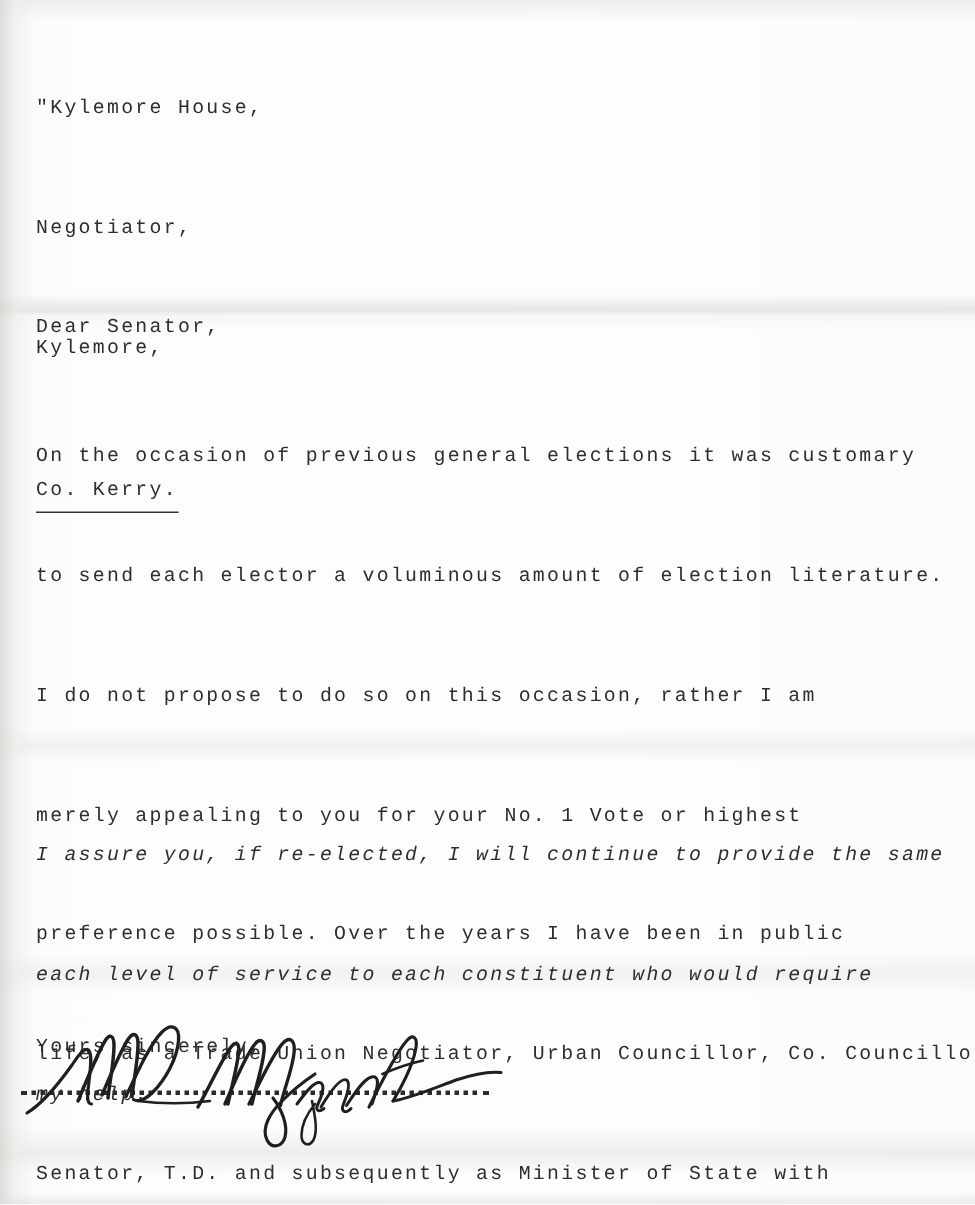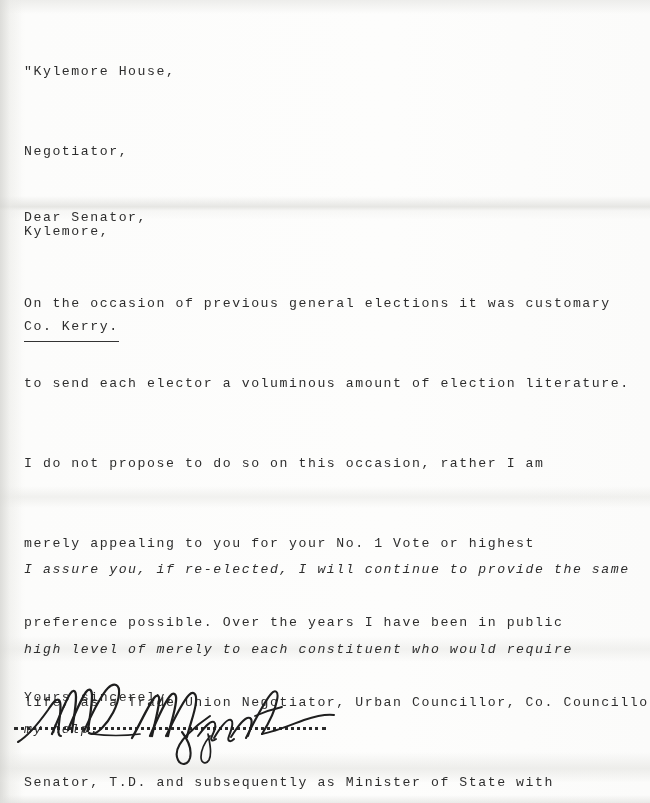--- a/index.html
+++ b/index.html
@@ -166,21 +166,21 @@
       <div class="line">merely appealing to you for your No. 1 Vote or highest</div>
       <div class="line">preference possible. Over the years I have been in public</div>
       <div class="line">life, as a Trade Union Negotiator, Urban Councillor, Co. Councillor,</div>
       <div class="line">Senator, T.D. and subsequently as Minister of State with</div>
       
       
     </div>
 
     <div class="block para-two">
       <div class="line">I assure you, if re-elected, I will continue to provide the same</div>
-      <div class="line">high level of merely to each constituent who would require</div>
+      <div class="line">each level of service to each constituent who would require</div>
       <div class="line">my help.</div>
     </div>
 
     <div class="block closing">
       <div class="line">Yours sincerely,</div>
     </div>
 
     <div class="block signer">
       
     </div>

